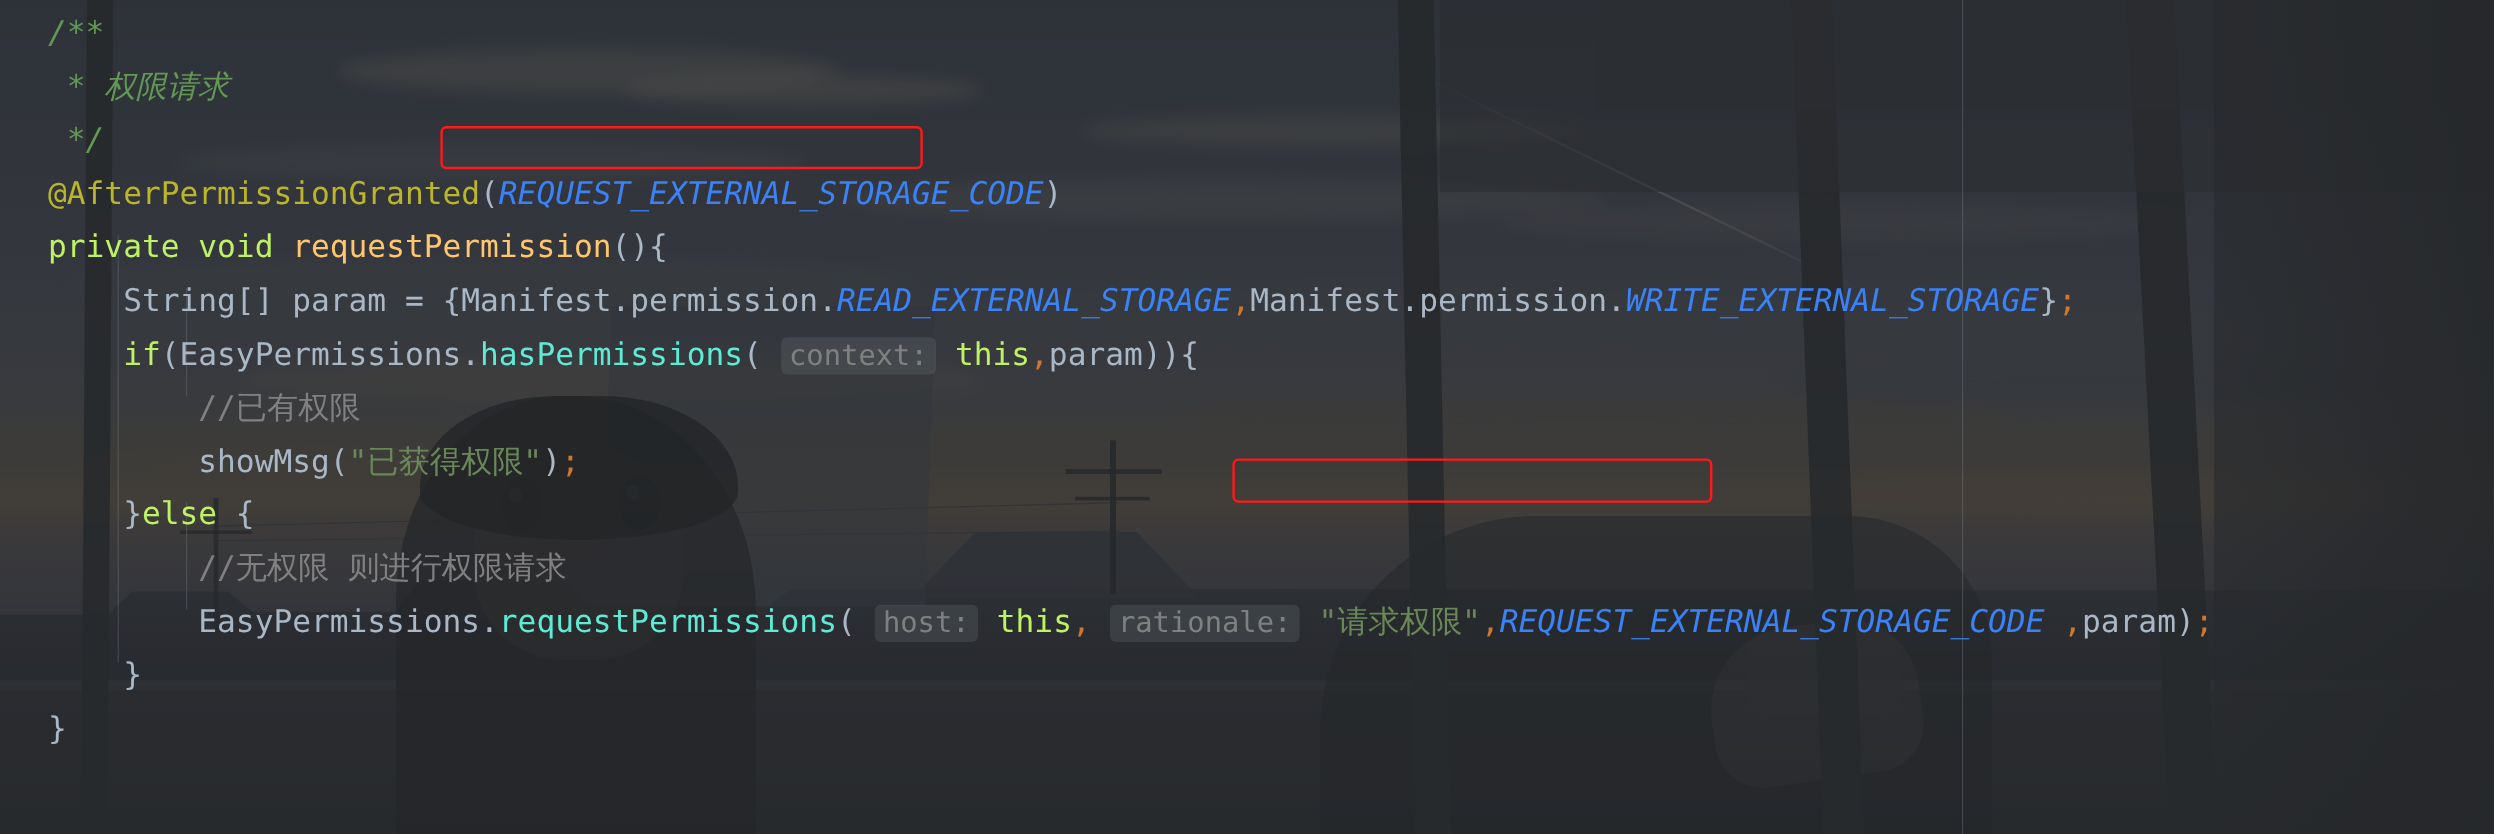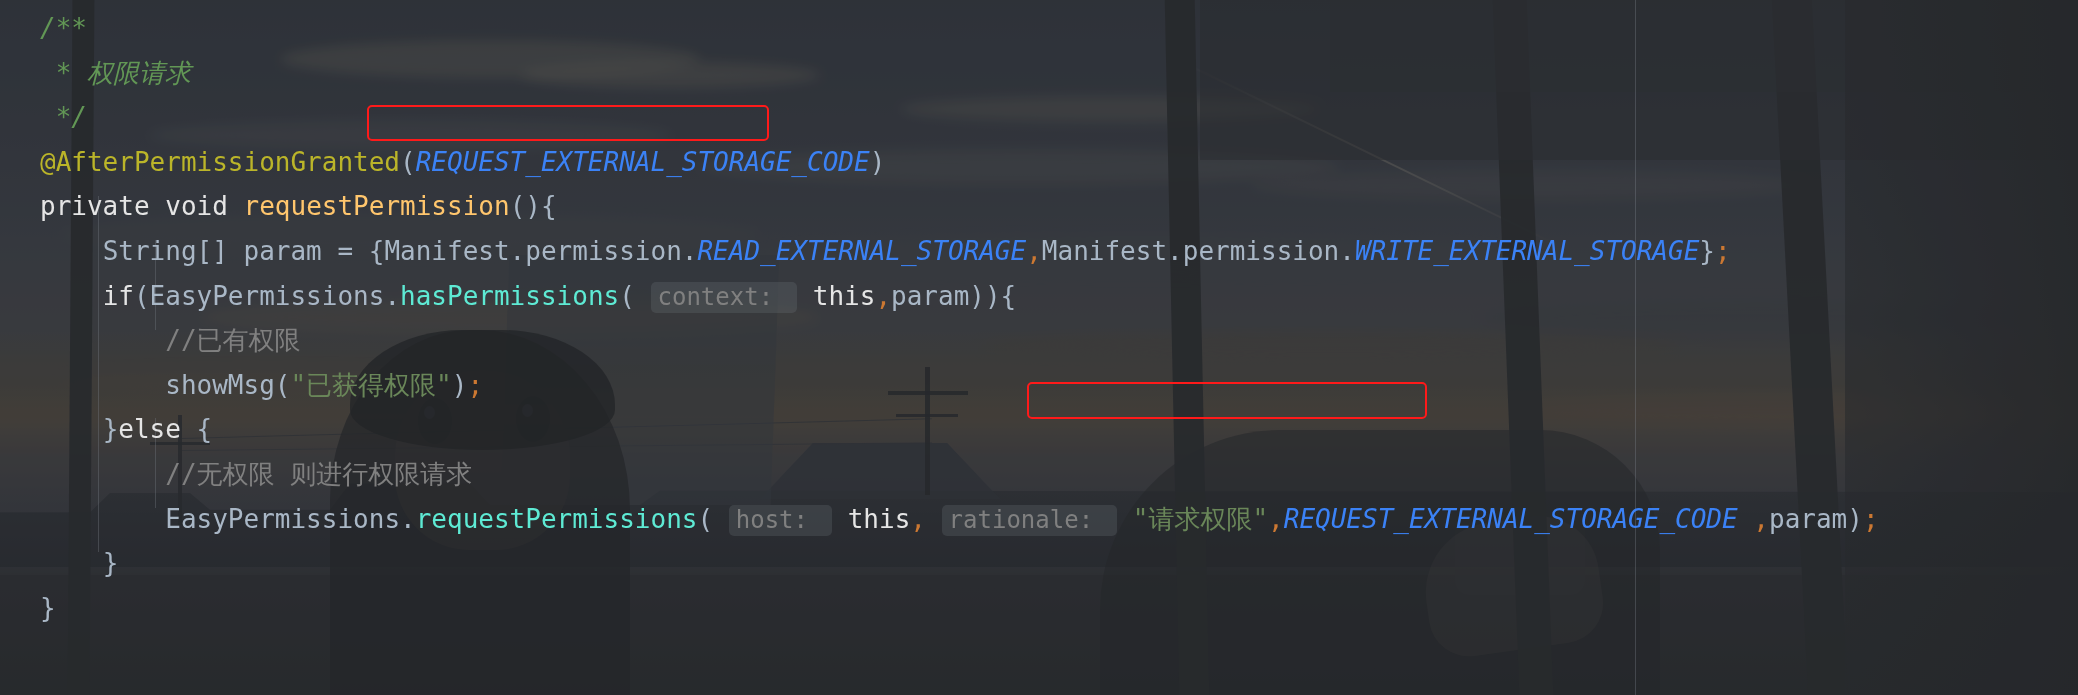--- a/index.html
+++ b/index.html
@@ -173,32 +173,32 @@
     line-height:44.6px;
     white-space:pre;
     letter-spacing:0px;
   }
   .line { height:44.6px; position:relative; }
 
   
   .cmt    { color:#629755; font-style:italic; }
   .cmt-line { color:#808080; }
   .ann    { color:#bbb529;margin-top:41px; }
-  .kw     { color:#e5e5e5; }
+  .kw     { color:#bef264; }
   .meth   { color:#ffc66d; }
   .txt    { color:#a9b7c6; }
   .stat   { color:#3b82f6; font-style:italic; }
   .statfn { color:#5eead4; }
   .str    { color:#6a8759; }
   .sep    { color:#cc7832; }
   .hint   {
     color:#808080;
     background:rgba(125,130,138,.22);
     border-radius:5px;
-    padding:1px 24px 2px 7px;
+    padding:1px 7px 2px 7px;
     font-size:24px;
   }
 
   
   .redbox {
     position:absolute;
     border:2.5px solid #ff1a1a;
     border-radius:5px;
     pointer-events:none;
   }

